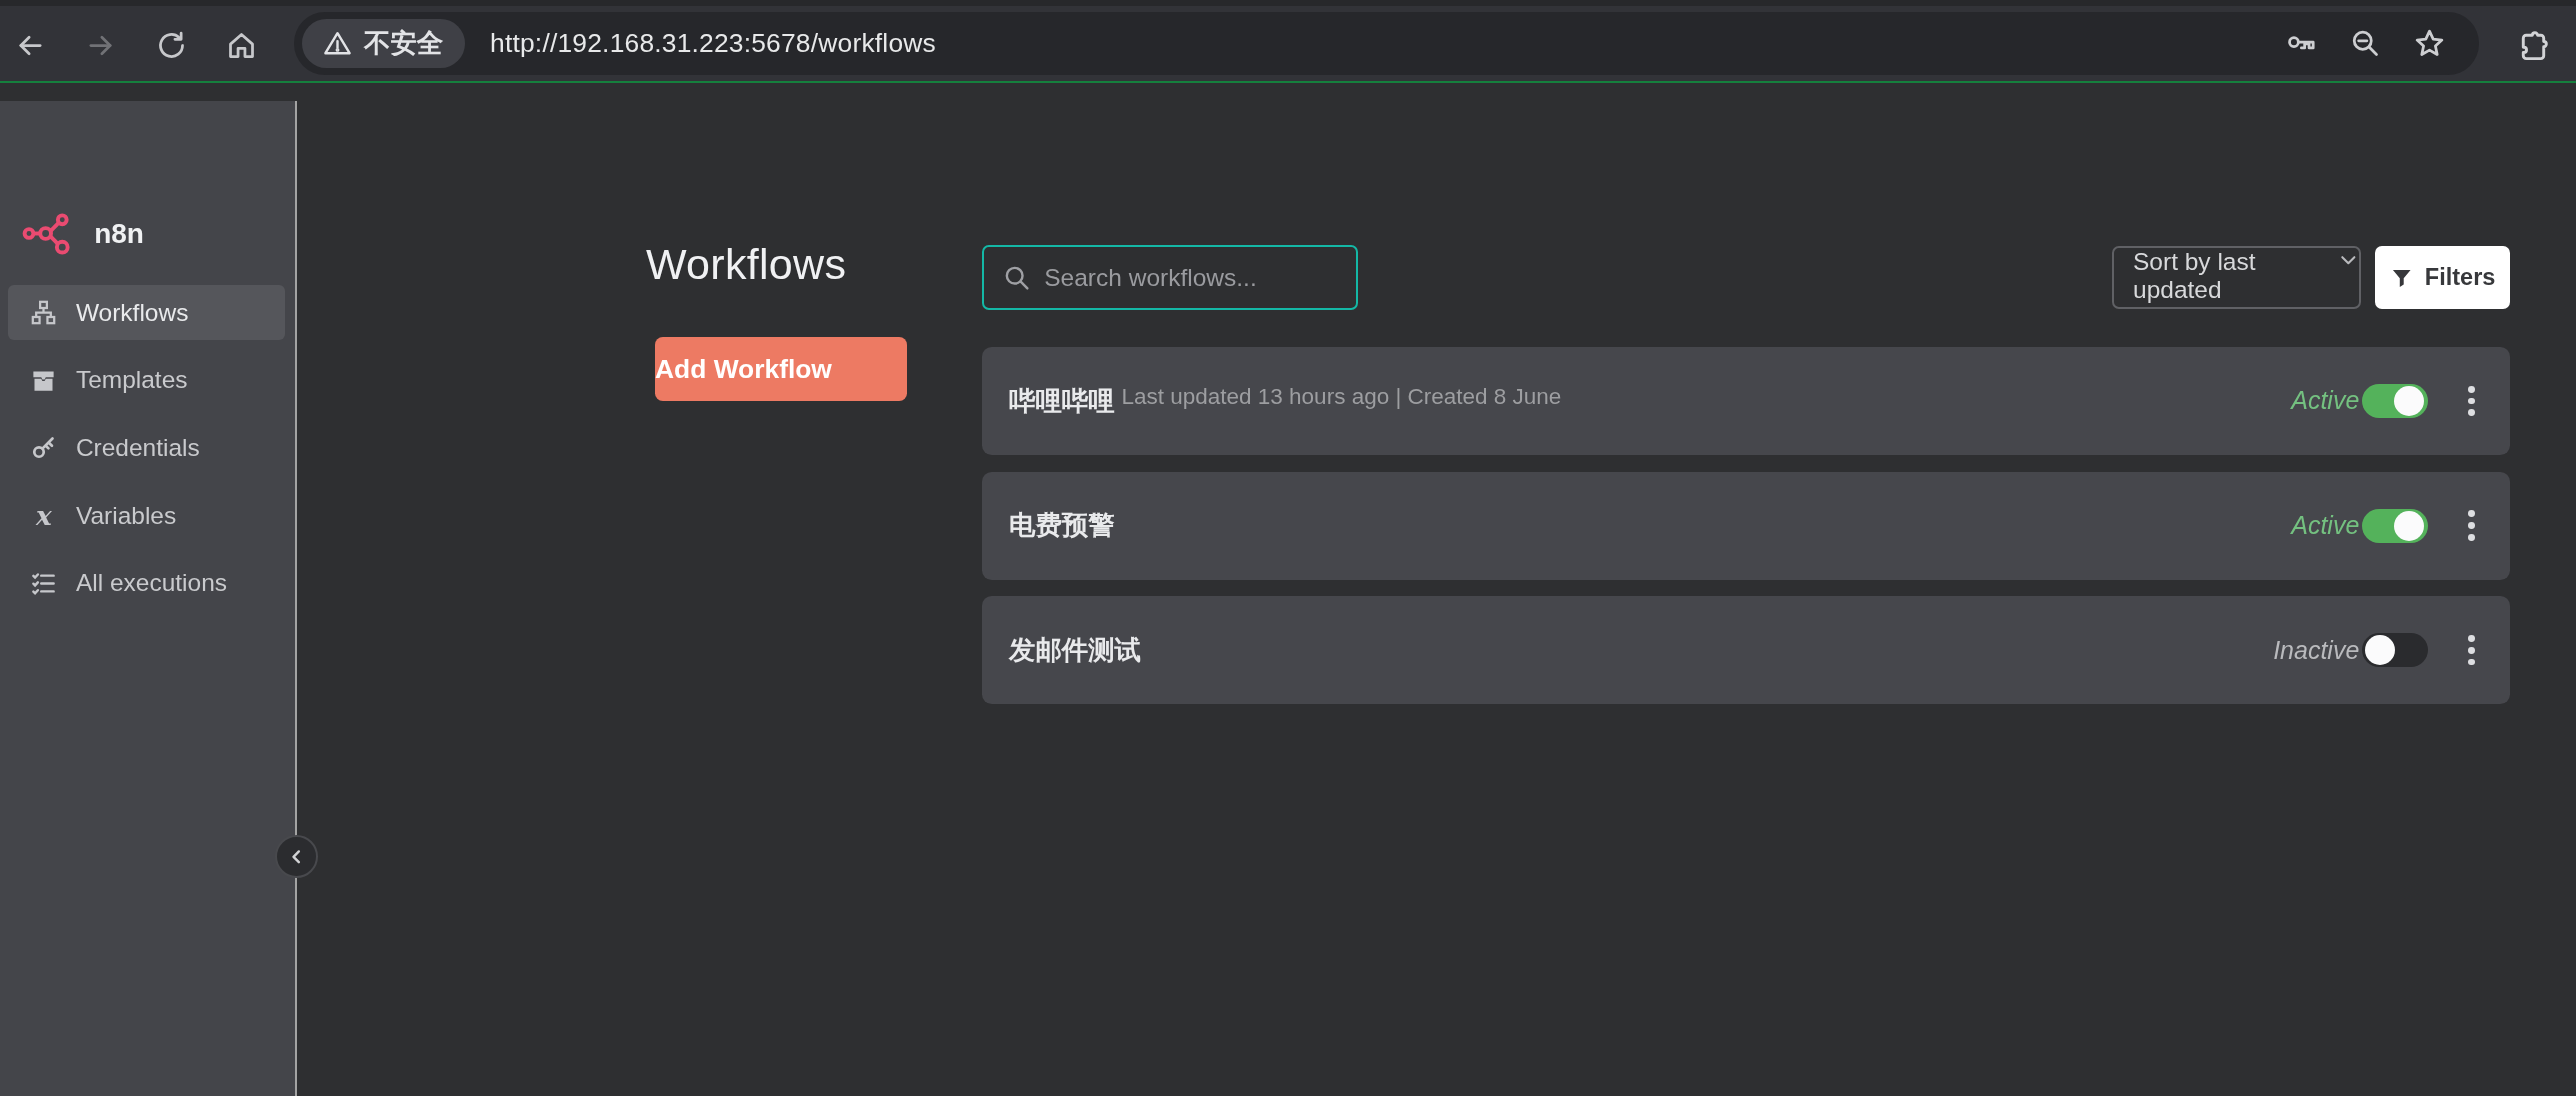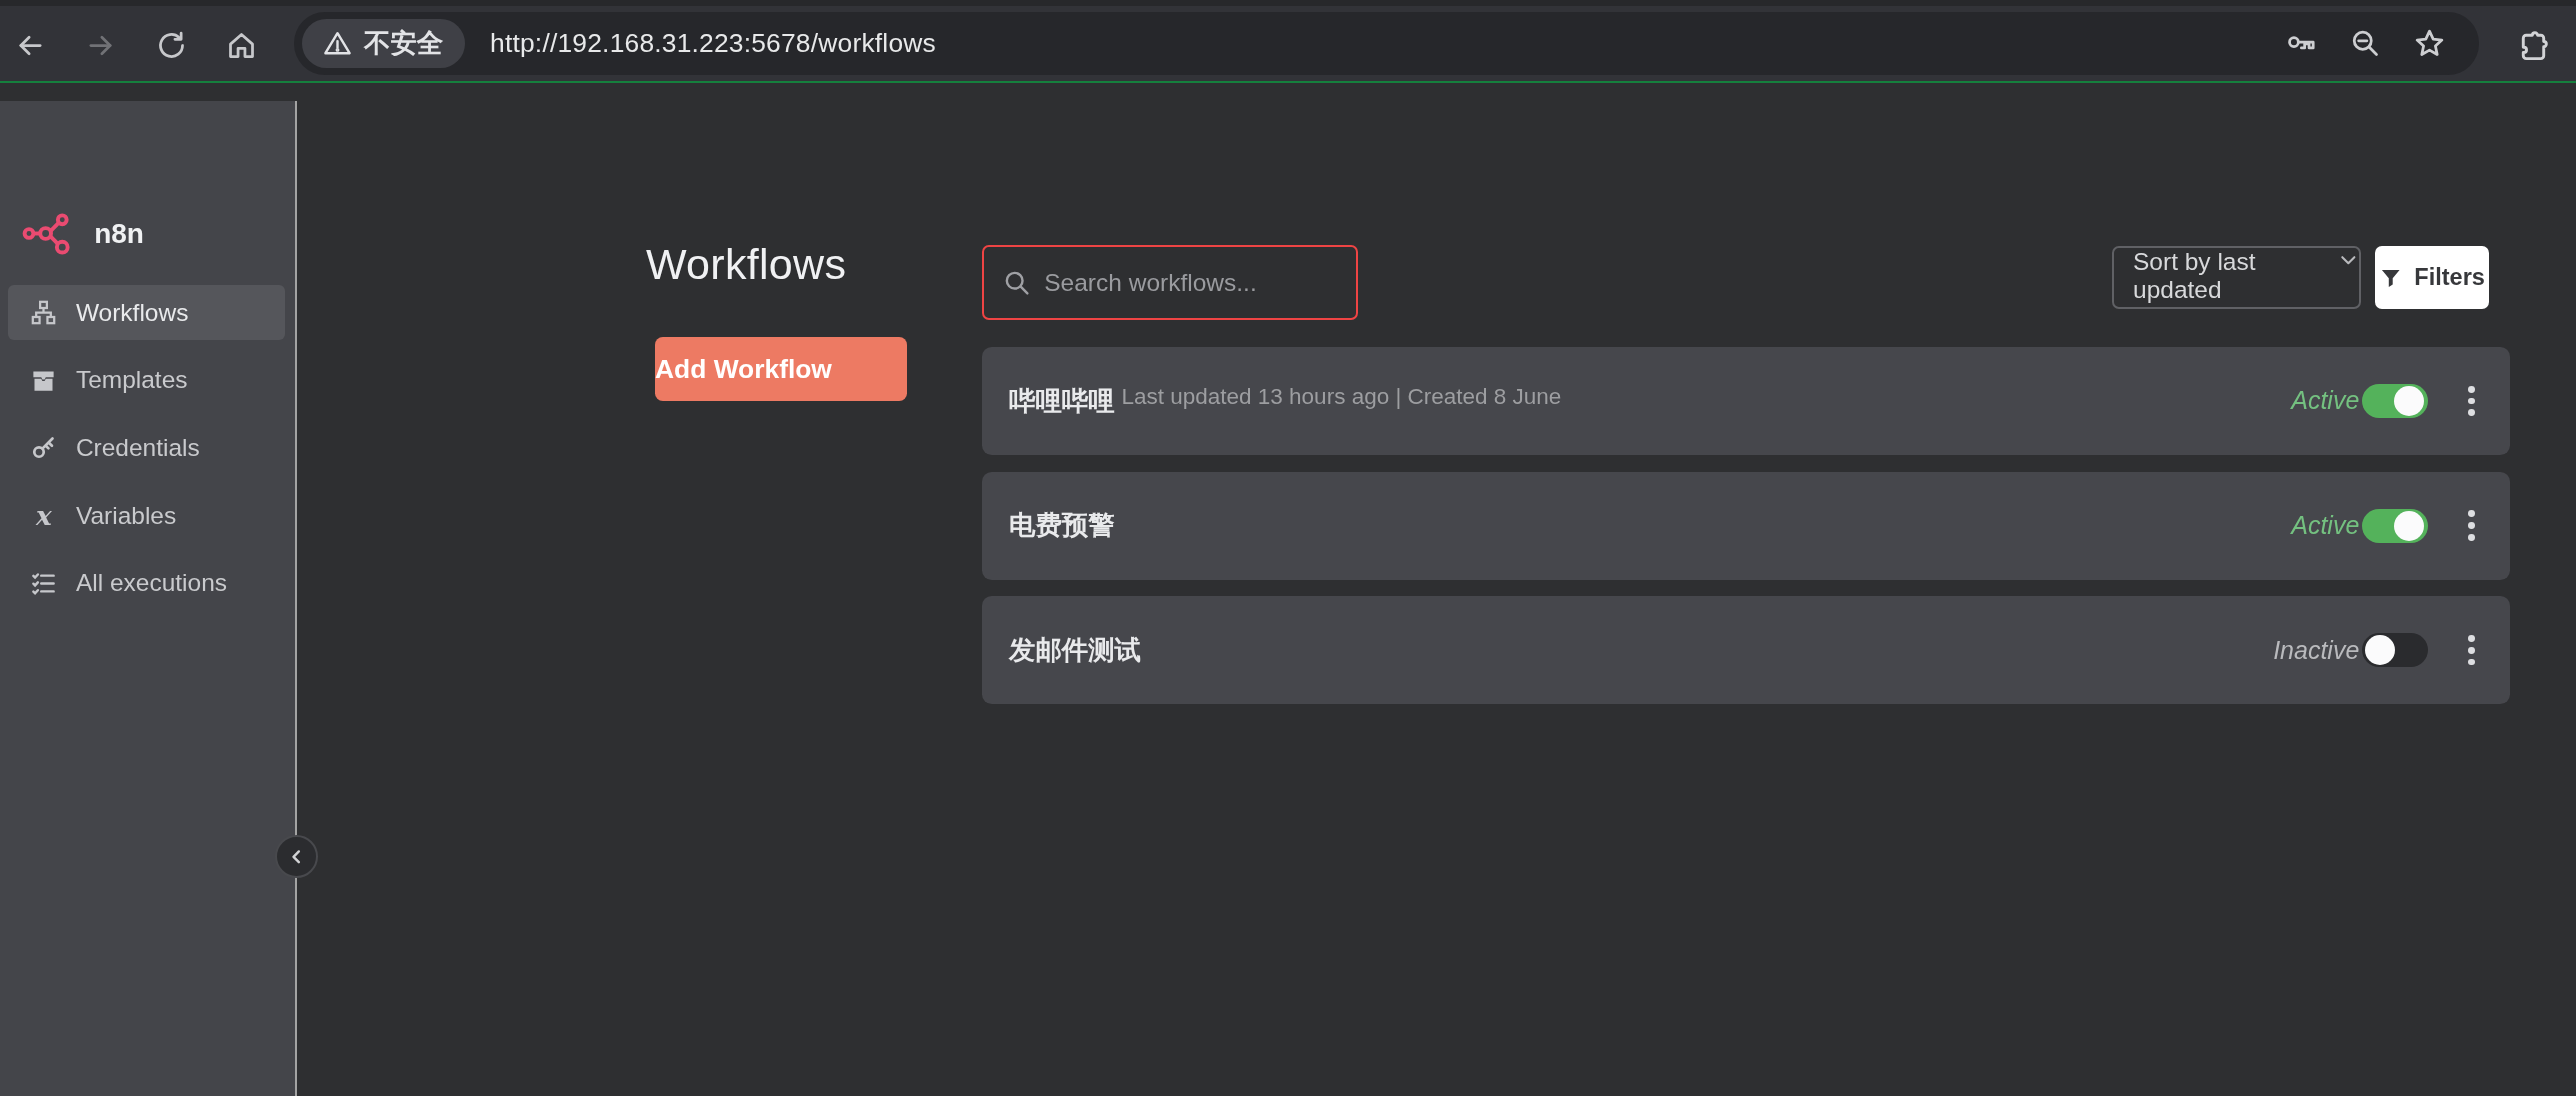--- a/index.html
+++ b/index.html
@@ -44,32 +44,32 @@
   .var-x { font-family:"DejaVu Serif",serif; font-style:italic; font-weight:700; font-size:26.4px; }
   .collapse-btn { position:absolute; left:275px; top:835px; width:43px; height:43px;
     border-radius:50%; background:#2b2c2f; border:2px solid #48494d; display:flex;
     align-items:center; justify-content:center; color:#d2d3d5; z-index:5; }
   .collapse-btn svg { width:19.6px; height:19.6px; }
 
   
   .main { position:absolute; left:299px; top:85px; width:2277px; height:1011px; background:#2e2f31; }
   .page-title { position:absolute; left:347px; top:155px; font-size:43px; font-weight:400;
     color:#f0f1f3; letter-spacing:0.3px; }
-  .search-box { position:absolute; left:683px; top:160px; width:376px; height:75px;
-    border:2px solid #ef4444; border-radius:6.9px; display:flex; align-items:center;
+  .search-box { position:absolute; left:683px; top:160px; width:376px; height:65px;
+    border:2px solid #14b8a6; border-radius:6.9px; display:flex; align-items:center;
     background:#2e2f31; }
   .search-box svg { width:29px; height:29px; margin:0 13.7px 0 17.6px; color:#9fa0a4; flex:none; }
   .search-box input { background:transparent; border:none; outline:none; color:#d8d9db;
     font-size:24.5px; width:284px; font-family:inherit; }
   .search-box input::placeholder { color:#9a9b9f; }
   .sort-select { position:absolute; left:1813px; top:161px; width:249px; height:63px;
     border:2px solid #606165; border-radius:6.9px; display:flex; align-items:flex-start;
     justify-content:center; gap:13.7px; color:#d8d9db; font-size:24.5px; cursor:pointer;padding-left:19px; }
   .sort-select svg { width:23.5px; height:23.5px; color:#b9babd; }
-  .filters-btn { position:absolute; left:2076px; top:161px; width:114px; height:63px;
+  .filters-btn { position:absolute; left:2076px; top:161px; width:135px; height:63px;
     background:#ffffff; border-radius:6.9px; display:flex; align-items:center;
     justify-content:center; gap:11.7px; color:#37383b; font-size:23.5px; font-weight:600; cursor:pointer; }
   .filters-btn svg { width:23.5px; height:23.5px; }
   .add-btn { position:absolute; left:356px; top:252px; width:252px; height:64px;
     background:#ed7a63; border-radius:7.8px; display:flex; align-items:center;
     color:#ffffff; font-size:26.4px; font-weight:600; cursor:pointer; }
 
   .cards { position:absolute; left:683px; top:262px; width:1528px; }
   .card { height:108px; margin-bottom:16.6px; background:#46474c; border-radius:9.8px;
     display:flex; align-items:center; padding:0 29px 0 27px; cursor:pointer; }

